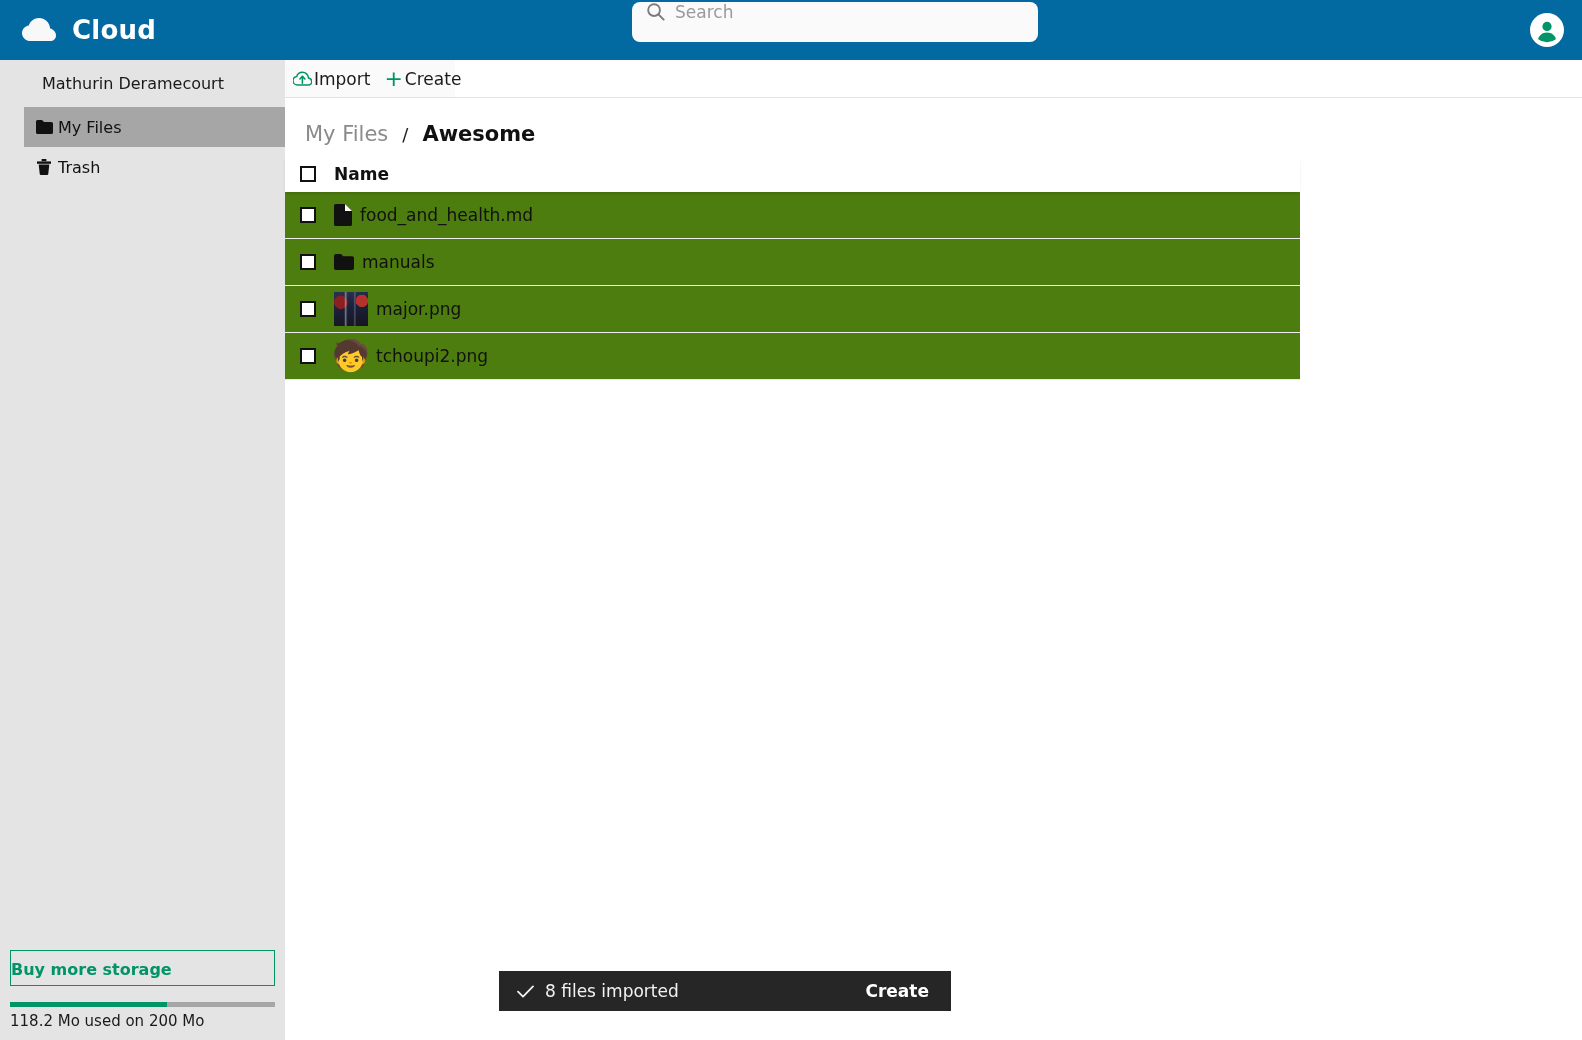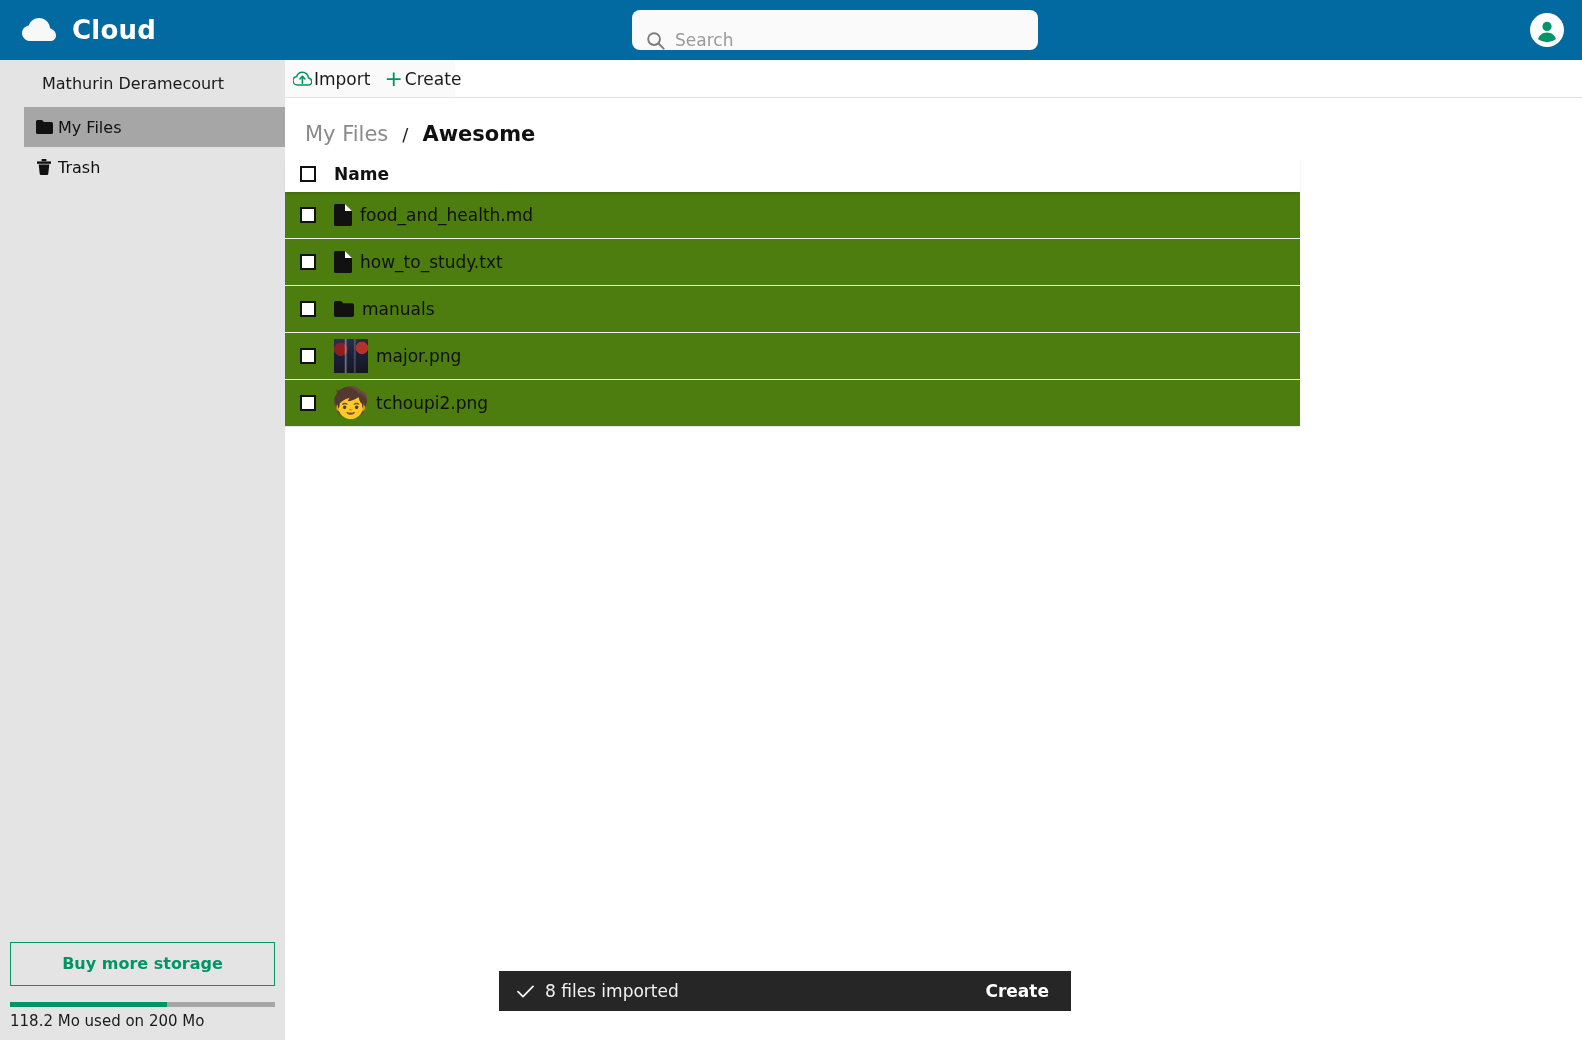--- a/index.html
+++ b/index.html
@@ -16,24 +16,24 @@
     position: absolute; top: 0; left: 0; width: 1582px; height: 60px;
     background: #0369a1;
     display: flex; align-items: center;
   }
   .brand { display: flex; align-items: center; gap: 16px; padding-left: 22px; }
   .cloud-logo { width: 34px; height: 24px; position: relative; }
   .brand-title {
     color: #ffffff; font-size: 26px; font-weight: bold; letter-spacing: .2px;
   }
   .search-wrap {
-    position: absolute; left: 632px; top: 10px;
+    position: absolute; left: 632px; top: 2px;
     width: 406px; height: 40px;
     background: #fafafa; border-radius: 8px;
-    display: flex; align-items: flex-end; padding: 0 14px; gap: 10px;
+    display: flex; align-items: flex-start; padding: 0 14px; gap: 10px;
   }
   .search-input {
     border: none; outline: none; background: transparent;
     font-family: inherit; font-size: 17px; color: #222; width: 100%;
   }
   .search-input::placeholder { color: #9a9a9a; }
   .avatar-btn {
     position: absolute; right: 18px; top: 13px; width: 34px; height: 34px;
     border-radius: 50%; background: #ffffff;
     display: flex; align-items: center; justify-content: center;
@@ -50,24 +50,24 @@
   }
   .nav-item {
     display: flex; align-items: center; gap: 4px;
     height: 40px; padding-left: 10px; font-size: 16px; color: #111;
   }
   .nav-item.active { background: #a6a6a6; }
   .nav-icon { width: 20px; display: inline-flex; justify-content: center; }
 
   .storage-block { position: absolute; left: 0; bottom: 0; width: 285px; padding: 10px; }
   .buy-btn {
-    display: block; width: 265px; height: 44px; line-height: 38px;
+    display: block; width: 265px; height: 36px; line-height: 38px;
     border: 1px solid #019467; background: transparent;
     color: #019467; font-weight: bold; font-size: 16px;
-    text-align: center; font-family: inherit; cursor: pointer;
+    text-align: left; font-family: inherit; cursor: pointer;
   }
   .progress-track {
     margin-top: 16px; width: 265px; height: 5px; background: #a6a6a6;
   }
   .progress-fill { height: 5px; background: #019467; }
   .storage-text { margin-top: 5px; font-size: 15px; color: #1a1a1a; }
 
   
   .main { position: absolute; top: 60px; left: 285px; width: 1297px; height: 980px; background:#ffffff; }
   .toolbar {
@@ -129,21 +129,21 @@
   }
   .thumb-emoji {
     background: #000; display: flex; align-items: center; justify-content: center;
     font-size: 26px; line-height: 1;
   }
   .thumb-char { display: flex; align-items: center; justify-content: center; font-size: 30px; line-height: 1; }
 
   
   .toast {
     position: absolute; left: 499px; top: 971px;
-    width: 572px; height: 40px; background: #262626;
+    width: 452px; height: 40px; background: #262626;
     display: flex; align-items: center; justify-content: space-between;
     padding: 0 22px 0 18px;
   }
   .toast-left { display: flex; align-items: center; gap: 11px; }
   .toast-msg { color: #f2f2f2; font-size: 17px; }
   .toast-close {
     background: transparent; border: none; font-family: inherit;
     color: #ffffff; font-size: 17px; font-weight: bold; cursor: pointer;
   }
   svg { display: block; }
@@ -249,32 +249,20 @@
           <div class="row">
             <span class="cbx"></span>
             <div class="rowmain">
               <span>
                 <svg width="18" height="22" viewBox="0 0 18 22">
                   <path d="M0 1.6A1.6 1.6 0 0 1 1.6 0H11l7 7v13.4A1.6 1.6 0 0 1 16.4 22H1.6A1.6 1.6 0 0 1 0 20.4Z" fill="#111"></path>
                   <path d="M11 0l7 7h-7Z" fill="#fff"></path>
                 </svg>
               </span>
               <span class="fname">food_and_health.md</span>
-            </div>
-          </div>
-          <div class="row">
-            <span class="cbx"></span>
-            <div class="rowmain">
-              <span>
-                <svg width="18" height="22" viewBox="0 0 18 22">
-                  <path d="M0 1.6A1.6 1.6 0 0 1 1.6 0H11l7 7v13.4A1.6 1.6 0 0 1 16.4 22H1.6A1.6 1.6 0 0 1 0 20.4Z" fill="#111"></path>
-                  <path d="M11 0l7 7h-7Z" fill="#fff"></path>
-                </svg>
-              </span>
-              <span class="fname">how_to_study.txt</span>
             </div>
           </div>
           <div class="row">
             <span class="cbx"></span>
             <div class="rowmain">
               <span>
                 <svg width="20" height="16" viewBox="0 0 20 16">
                   <path d="M0 1.8A1.8 1.8 0 0 1 1.8 0H7l2.3 2.3h8.9A1.8 1.8 0 0 1 20 4.1v10.1A1.8 1.8 0 0 1 18.2 16H1.8A1.8 1.8 0 0 1 0 14.2Z" fill="#111"></path>
                 </svg>
               </span>

